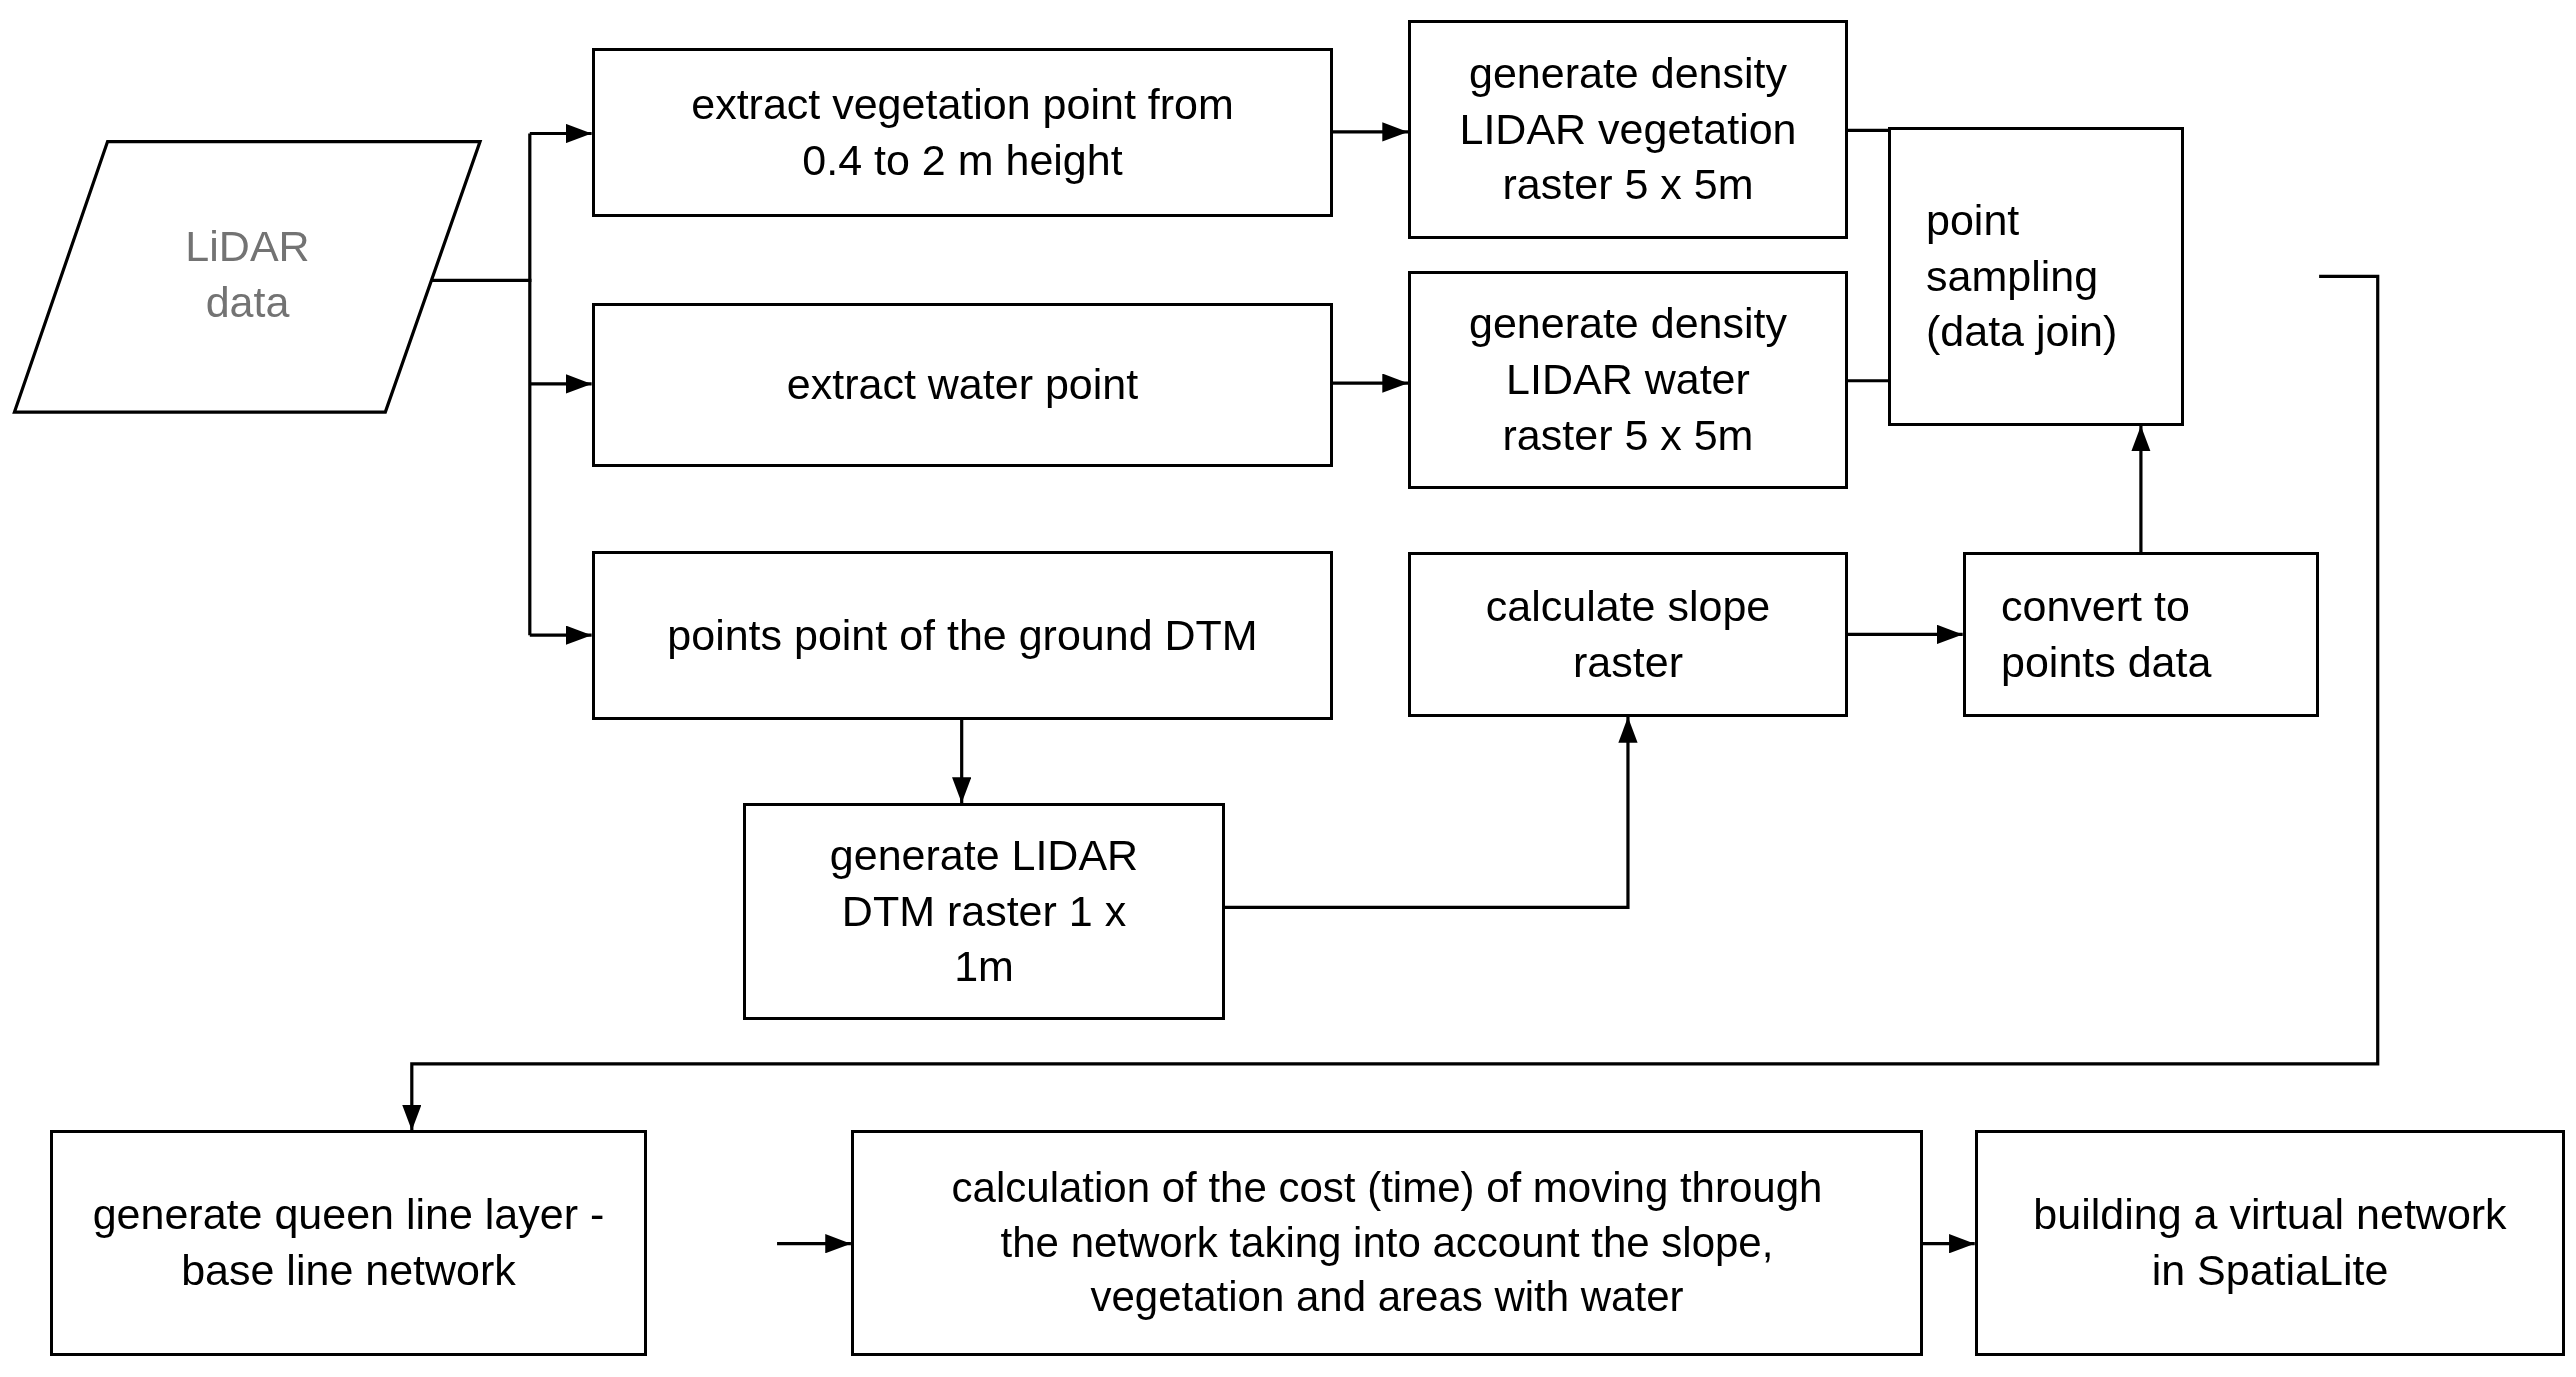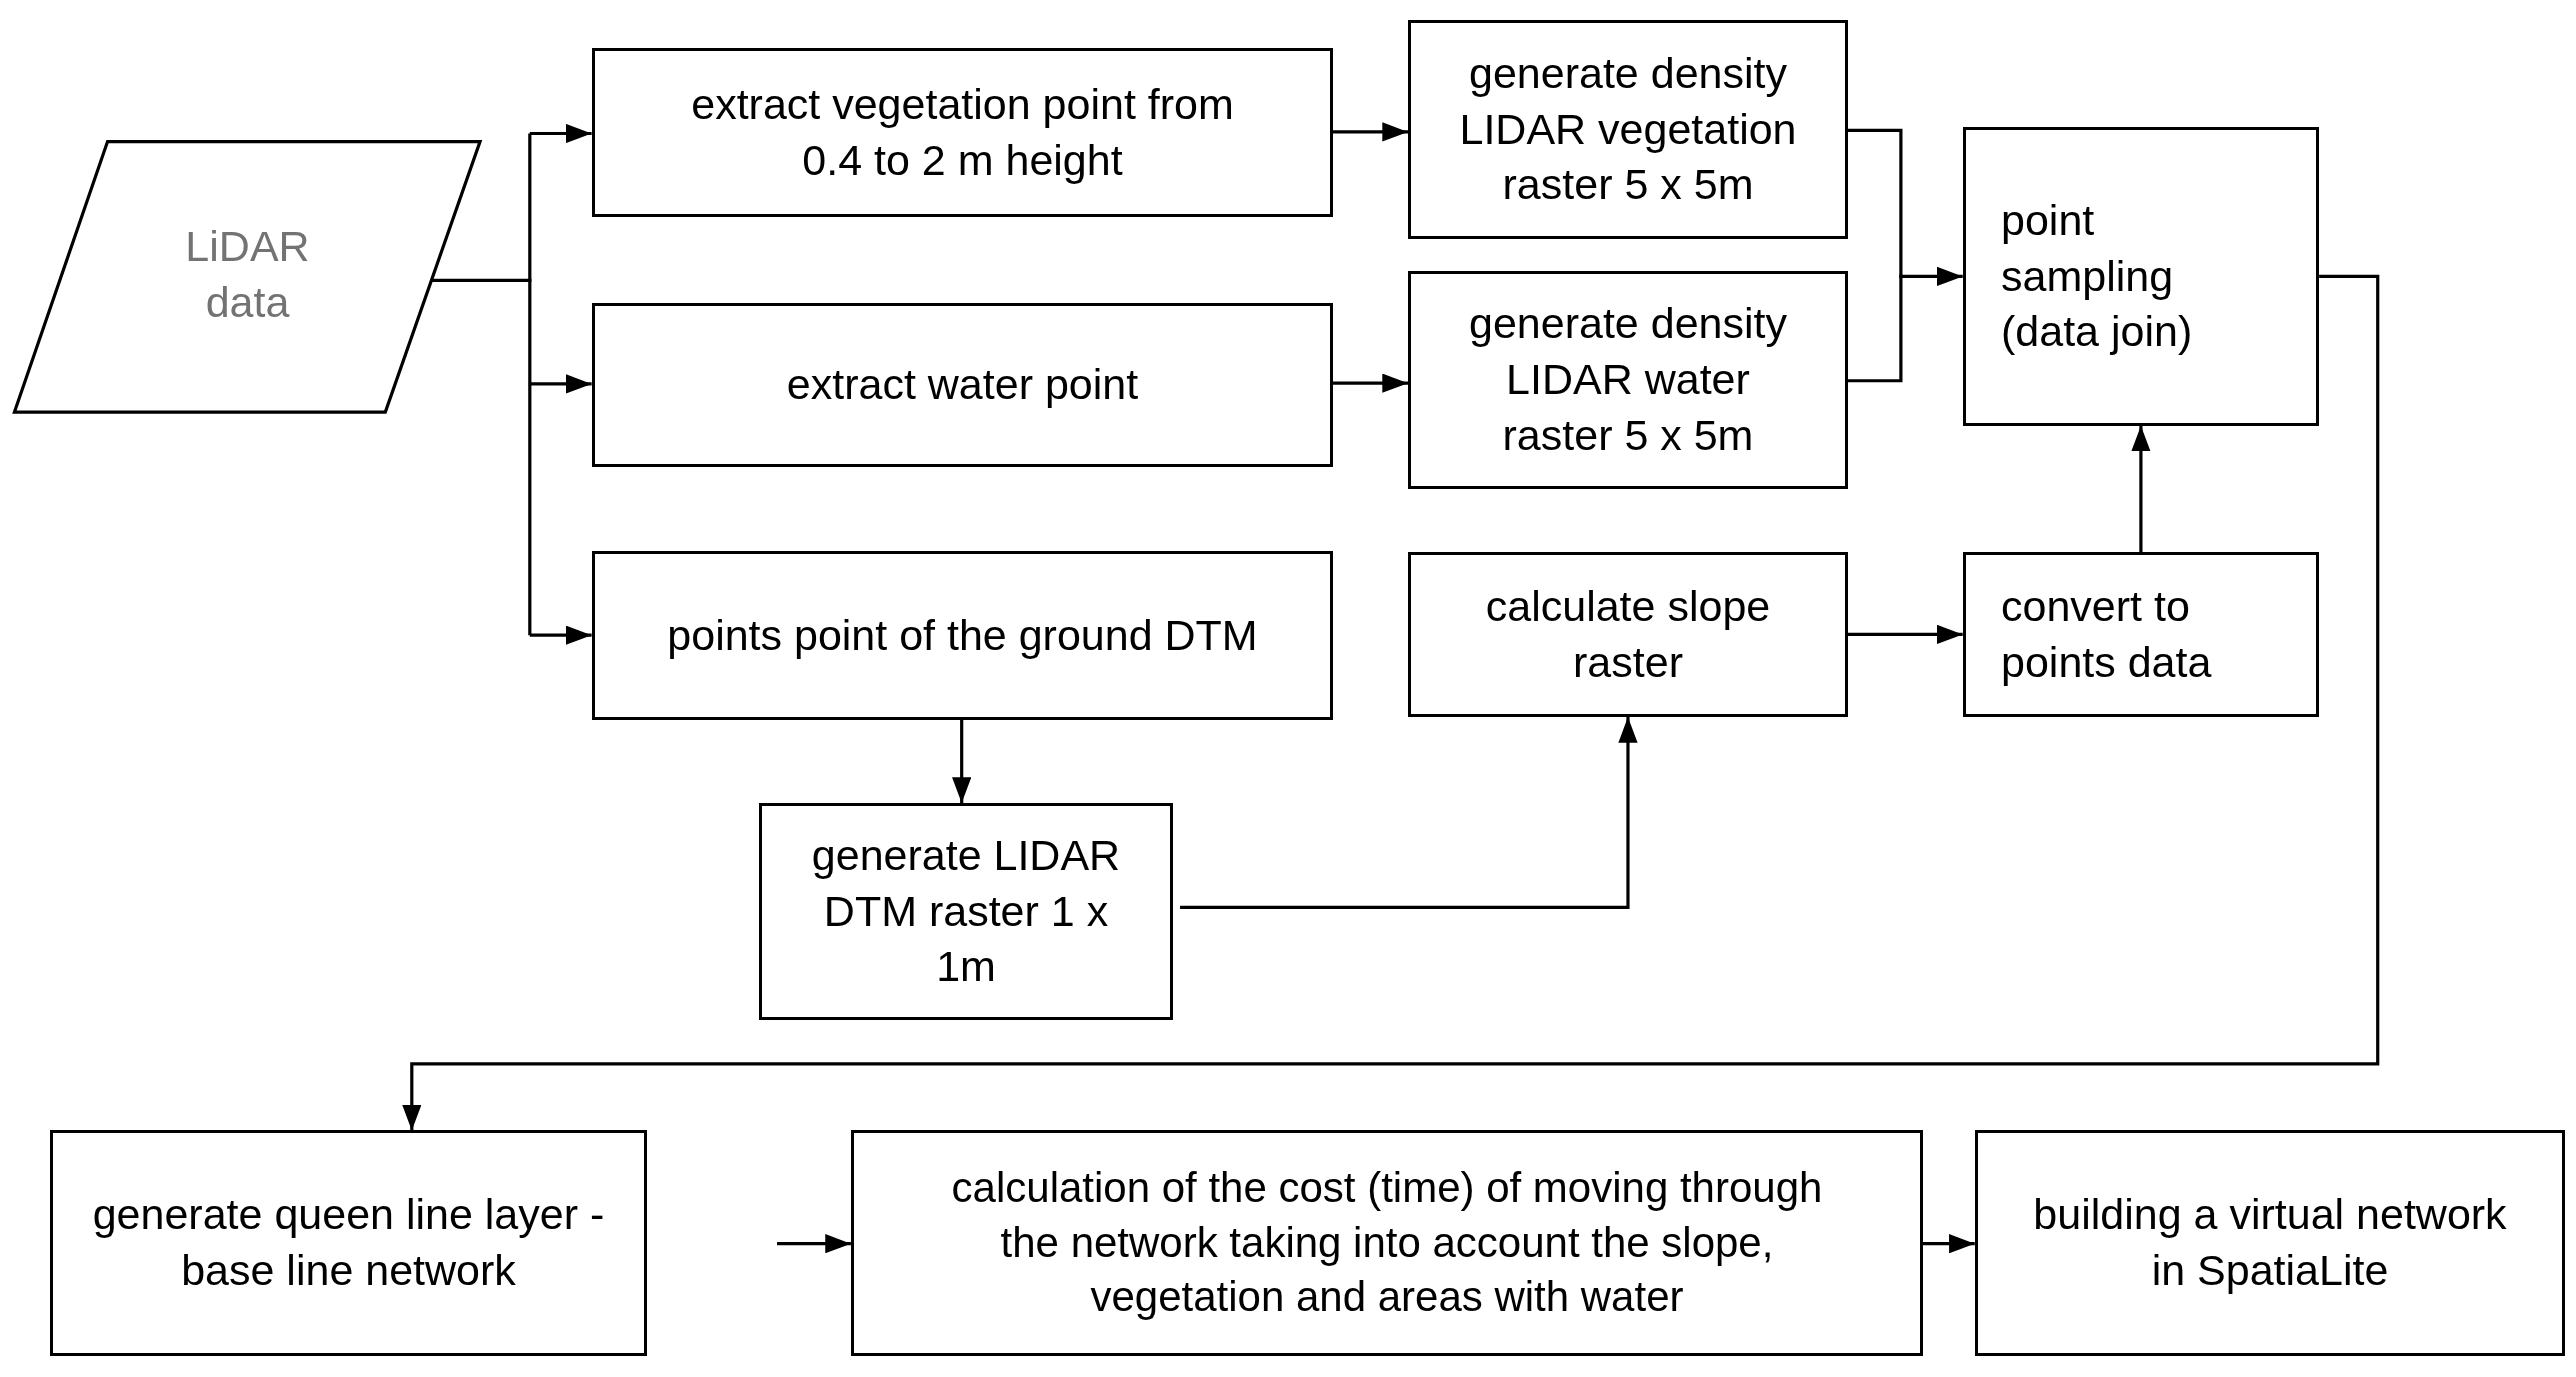--- a/index.html
+++ b/index.html
@@ -53,24 +53,24 @@
     text-align: center;
     white-space: pre-line;
     z-index: 1;
   }
   
   #n-extract-vegetation { left: 592px;  top: 48px;   width: 741px;  height: 169px; }
   #n-extract-water      { left: 592px;  top: 303px;  width: 741px;  height: 164px; }
   #n-extract-ground     { left: 592px;  top: 551px;  width: 741px;  height: 169px; }
   #n-density-vegetation { left: 1408px; top: 20px;   width: 440px;  height: 219px; }
   #n-density-water      { left: 1408px; top: 271px;  width: 440px;  height: 218px; }
-  #n-point-sampling     { left: 1963px; top: 127px;  width: 356px;  height: 299px; }
+  #n-point-sampling     { left: 1888px; top: 127px;  width: 296px;  height: 299px; }
   #n-calculate-slope    { left: 1408px; top: 552px;  width: 440px;  height: 165px; }
   #n-convert-points     { left: 1963px; top: 552px;  width: 356px;  height: 165px; }
-  #n-dtm-raster         { left: 743px;  top: 803px; width: 414px;  height: 217px; margin-left: 16px; }
+  #n-dtm-raster         { left: 743px;  top: 803px; width: 482px;  height: 217px; }
   #n-queen-lines        { left: 50px;   top: 1130px; width: 597px;  height: 226px; }
   #n-cost-calculation   { left: 851px; top: 1130px; width: 1072px; height: 226px; font-size: 42px; }
   #n-virtual-network    { left: 1975px; top: 1130px; width: 590px;  height: 226px; }
   #n-lidar-label        { left: 87px;  top: 215px;  width: 321px;  height: 120px; }
 </style>
 </head>
 <body>
 
 <div id="stage">
 

